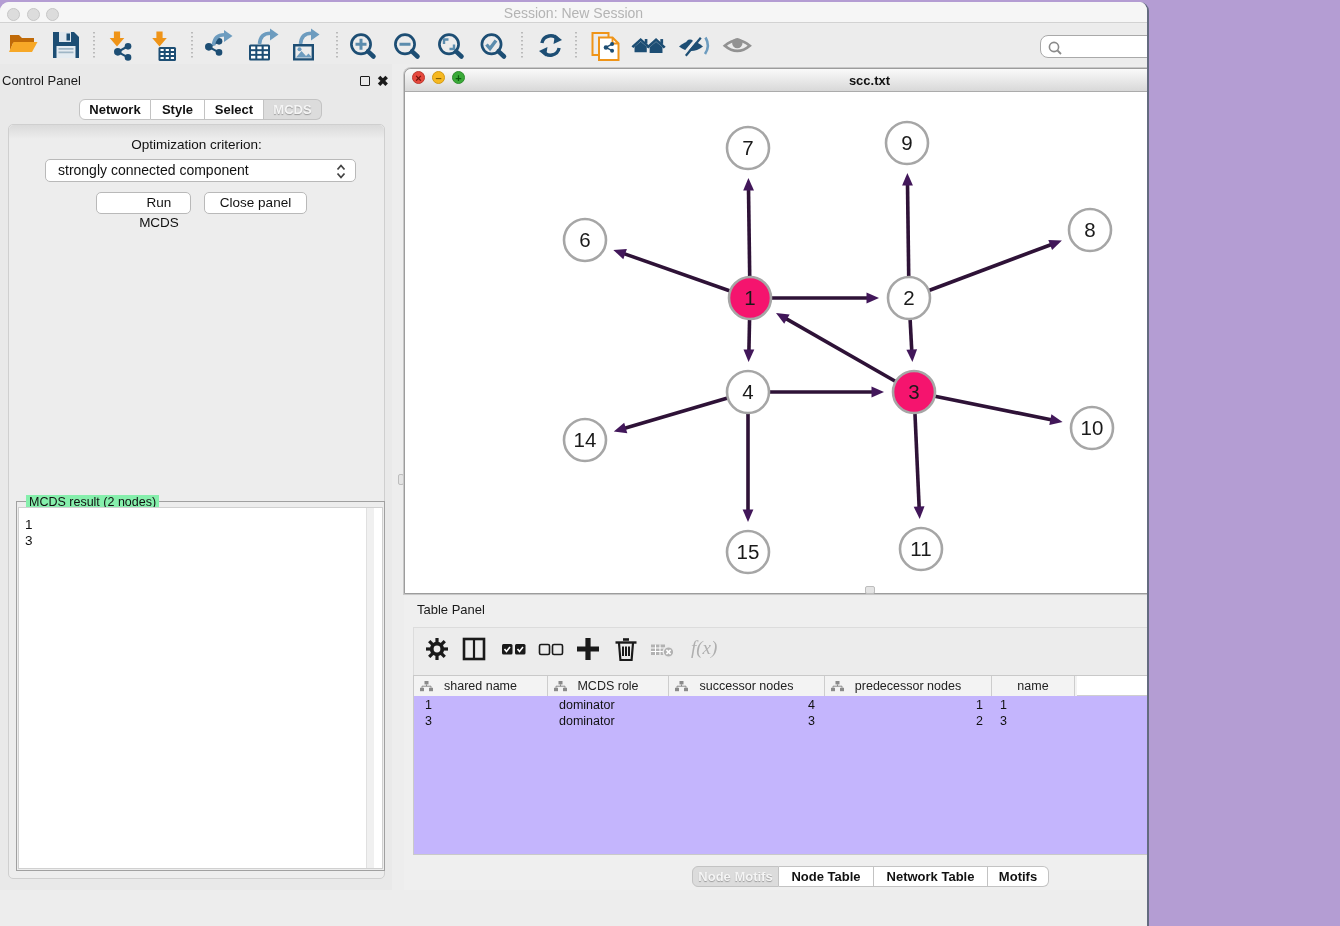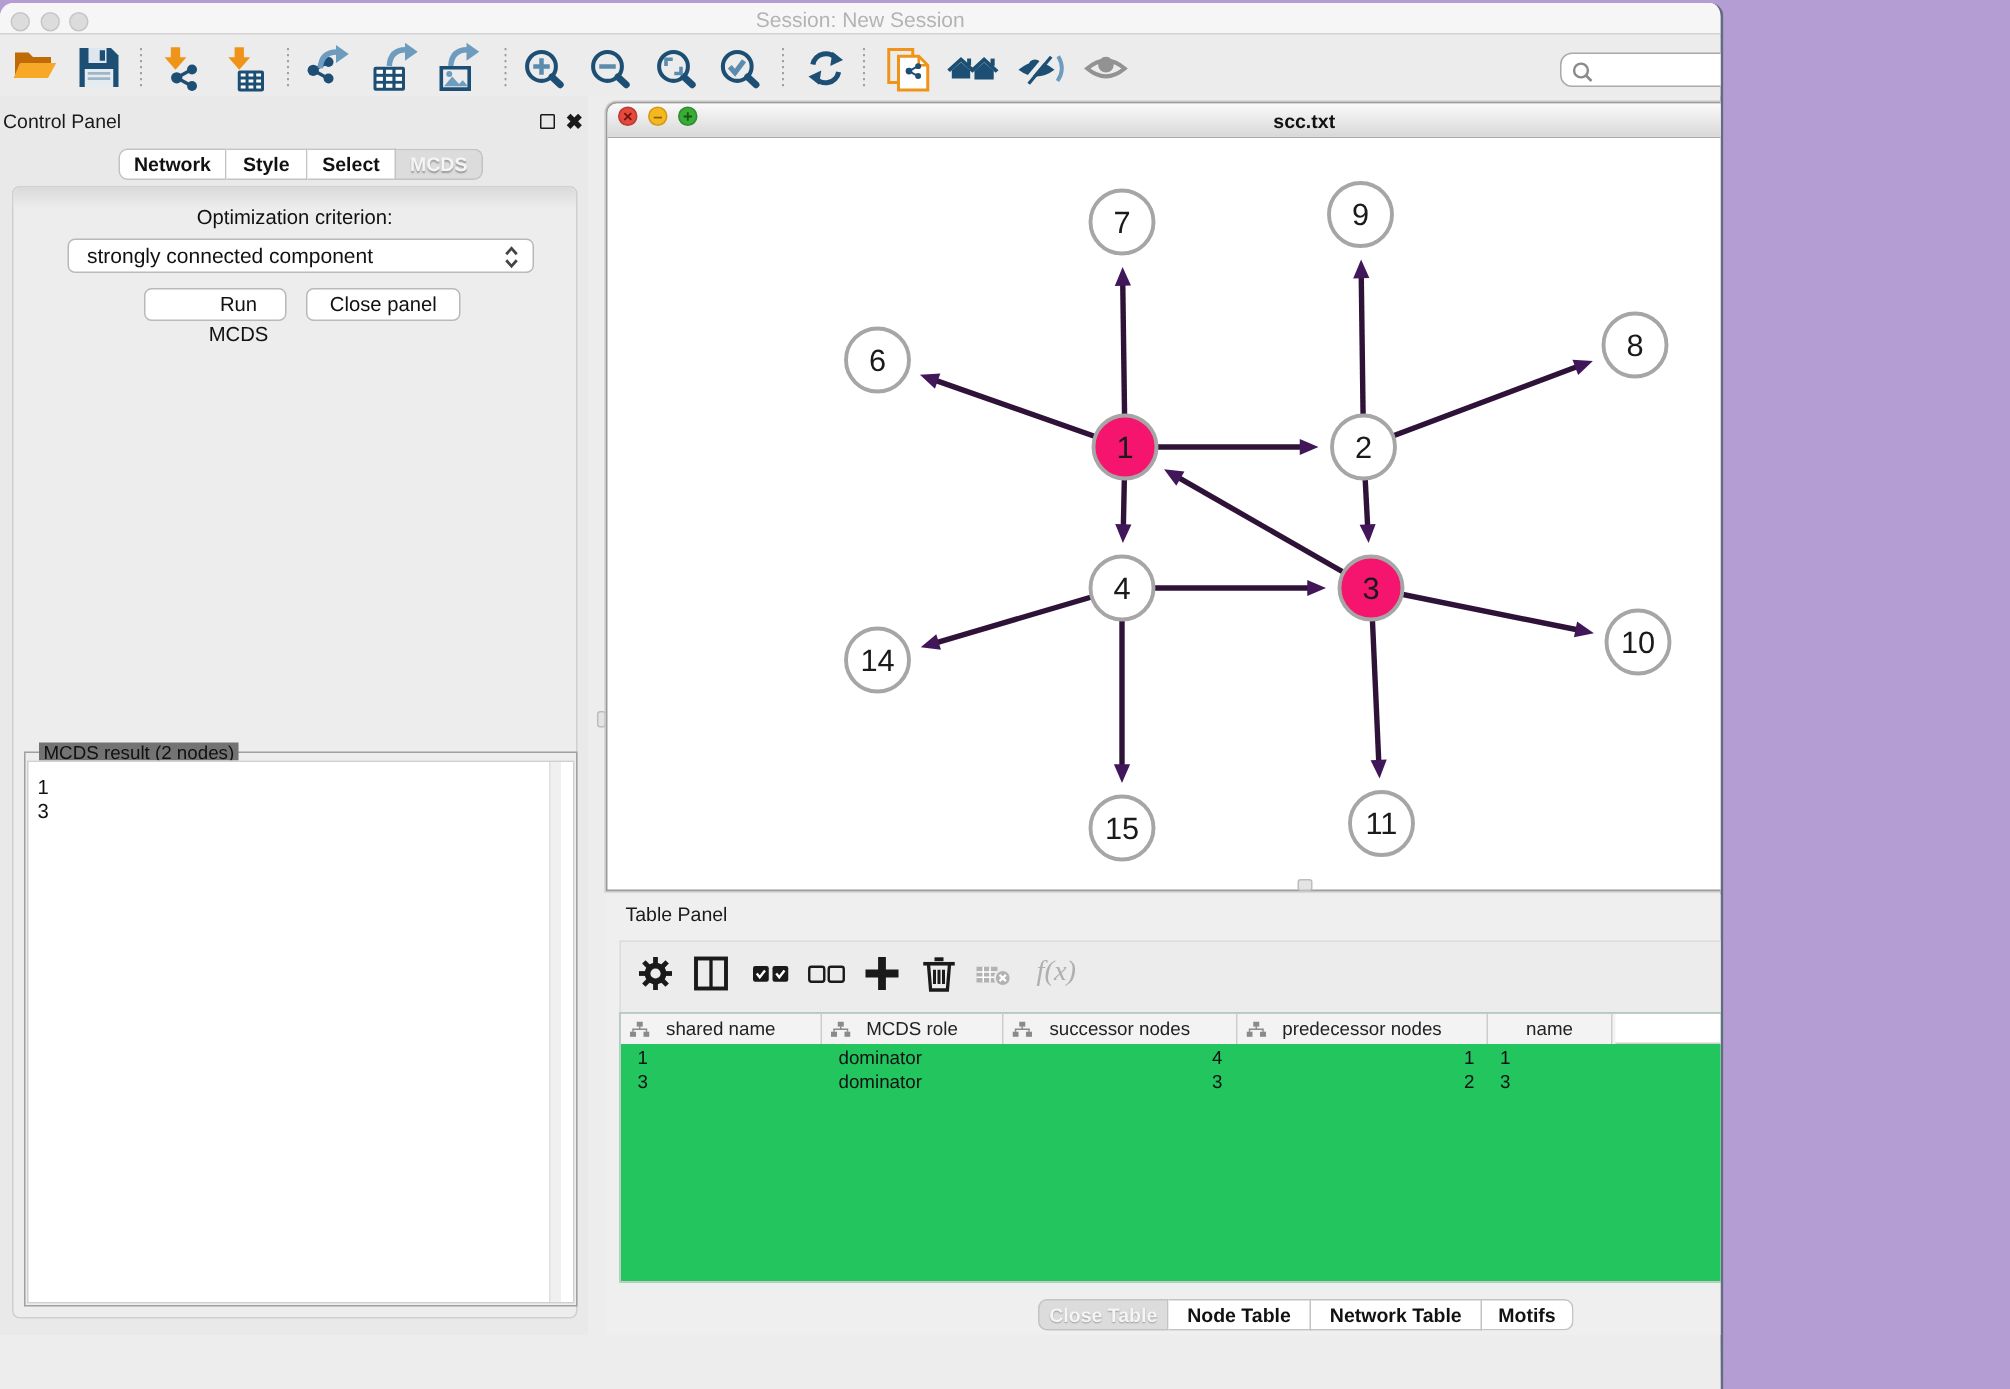--- a/index.html
+++ b/index.html
@@ -21,32 +21,32 @@
 .tab { height:21px; line-height:20px; font-size:13px; font-weight:600; color:#111; background:#fff; border:1px solid #c3c3c3; border-left:none; padding:0; text-align:center; flex:none; }
 .tab.first { border-left:1px solid #c3c3c3; border-radius:6px 0 0 6px; }
 .tab.last { border-radius:0 6px 6px 0; }
 .tab.sel { background:#dcdcdc; color:#f5f5f5; text-shadow:0 1px 1px #9a9a9a; }
 #cpbody { position:absolute; left:8px; top:60px; width:377px; height:755px; background:#ededed; border:1px solid #cfcfcf; border-radius:5px; }
 #cpbody .grad { position:absolute; left:0; top:0; width:100%; height:14px; background:linear-gradient(#dadada,#ededed); border-radius:5px 5px 0 0; }
 #optlabel { position:absolute; left:0; top:12px; width:100%; text-align:center; font-size:13.5px; color:#111; }
 #mcdssel { position:absolute; left:36px; top:34px; width:311px; height:23px; background:#fff; border:1px solid #b9b9b9; border-radius:5px; font-size:14px; color:#111; line-height:21px; padding-left:12px; }
 .btn { position:absolute; height:22px; background:#fff; border:1px solid #b9b9b9; border-radius:5px; font-size:13.5px; color:#111; text-align:center; line-height:20px; }
 #fieldset { position:absolute; left:7px; top:376px; width:369px; height:370px; border:1px solid #a0a0a0; }
-#fieldlegend { position:absolute; left:9px; top:-7px; background:#737373; padding:0 3px; font-size:12.5px; color:#111; }
+#fieldlegend { position:absolute; left:9px; top:-7px; background:#86efac; padding:0 3px; font-size:12.5px; color:#111; }
 #fieldwhite { position:absolute; left:1px; top:5px; width:365px; height:362px; background:#fff; border:1px solid #d0d0d0; }
 #fieldscroll { position:absolute; right:8px; top:0px; width:8px; height:100%; background:#f0f0f0; border-left:1px solid #e0e0e0;}
 #fieldwhite .item { position:absolute; left:6px; font-size:13.5px; color:#111; }
 #netwin { position:absolute; left:404px; top:66px; width:931px; height:526px; background:#fff; border:1px solid #9c9c9c; border-radius:7px 7px 0 0; box-shadow:0 0 0 1px #c8c8c8; }
 #nettitle { position:absolute; left:0; top:0; width:100%; height:23px; background:linear-gradient(#fafafa,#d8d8d8); border-bottom:1px solid #ababab; border-radius:7px 7px 0 0; }
 #nettitle .t { position:absolute; top:4px; left:0; width:100%; text-align:center; font-weight:bold; font-size:13px; color:#111; }
 .light { position:absolute; top:2px; width:13px; height:13px; border-radius:50%; font-size:11px; font-weight:bold; text-align:center; line-height:12px; }
 #tpanel { position:absolute; left:404px; top:594px; width:934px; height:294px; background:#efefef; }
 #tphead .t { position:absolute; left:13px; top:6px; font-size:13px; color:#1a1a1a; }
 #ttoolbar { position:absolute; left:9px; top:31px; width:912px; height:48px; background:#ececec; border:1px solid #dcdcdc; border-bottom:none; }
-#ttable { position:absolute; left:9px; top:79px; width:912px; height:180px; background:#22c55e; border:1px solid #c9c9c9; }
+#ttable { position:absolute; left:9px; top:79px; width:912px; height:180px; background:#c4b5fd; border:1px solid #c9c9c9; }
 #thead { position:absolute; left:0; top:0; width:100%; height:20px; background:#fff; border-bottom:1px solid #cfcfcf; }
 #theadbg { position:absolute; left:0; top:0; width:663px; height:20px; background:#f3f3f3; }
 .th { position:absolute; top:0; height:20px; border-right:1px solid #cdcdcd; font-size:12.5px; color:#222; text-align:center; line-height:20px; }
 .td { position:absolute; font-size:12.5px; color:#111; height:16px; line-height:16px; }
 .btabs { position:absolute; top:270px; display:flex; height:21px; }
 #statusbar { position:absolute; left:0; top:889px; width:100%; height:34px; background:#ededed; border-top:1px solid #d2d2d2; }
 #listbtn { position:absolute; left:11px; top:8px; width:28px; height:23px; background:#fdfdfd; border:1px solid #bfbfbf; border-radius:4px; }
 #membtn { position:absolute; left:1255px; top:7px; width:76px; height:24px; background:#fafafa; border:1px solid #ababab; font-size:12.5px; color:#111; }
 #membtn .dot { position:absolute; left:7px; top:5.5px; width:12px; height:12px; border-radius:50%; background:#18871b; }
 #membtn .t { position:absolute; left:24px; top:4px; }
@@ -407,19 +407,19 @@
         <div class="td" style="left:255px;top:21px;width:146px;text-align:right;">4</div>
         <div class="td" style="left:411px;top:21px;width:158px;text-align:right;">1</div>
         <div class="td" style="left:586px;top:21px;">1</div>
         <div class="td" style="left:11px;top:37px;">3</div>
         <div class="td" style="left:145px;top:37px;">dominator</div>
         <div class="td" style="left:255px;top:37px;width:146px;text-align:right;">3</div>
         <div class="td" style="left:411px;top:37px;width:158px;text-align:right;">2</div>
         <div class="td" style="left:586px;top:37px;">3</div>
     </div>
     <div class="btabs" style="left:288px;">
-      <div class="tab first sel" style="width:87px;">Close Table</div>
+      <div class="tab first sel" style="width:87px;">Node Motifs</div>
       <div class="tab" style="width:95px;">Node Table</div>
       <div class="tab" style="width:114px;">Network Table</div>
       <div class="tab last" style="width:61px;">Motifs</div>
     </div>
   </div>
 </div>
 
 </body></html>

